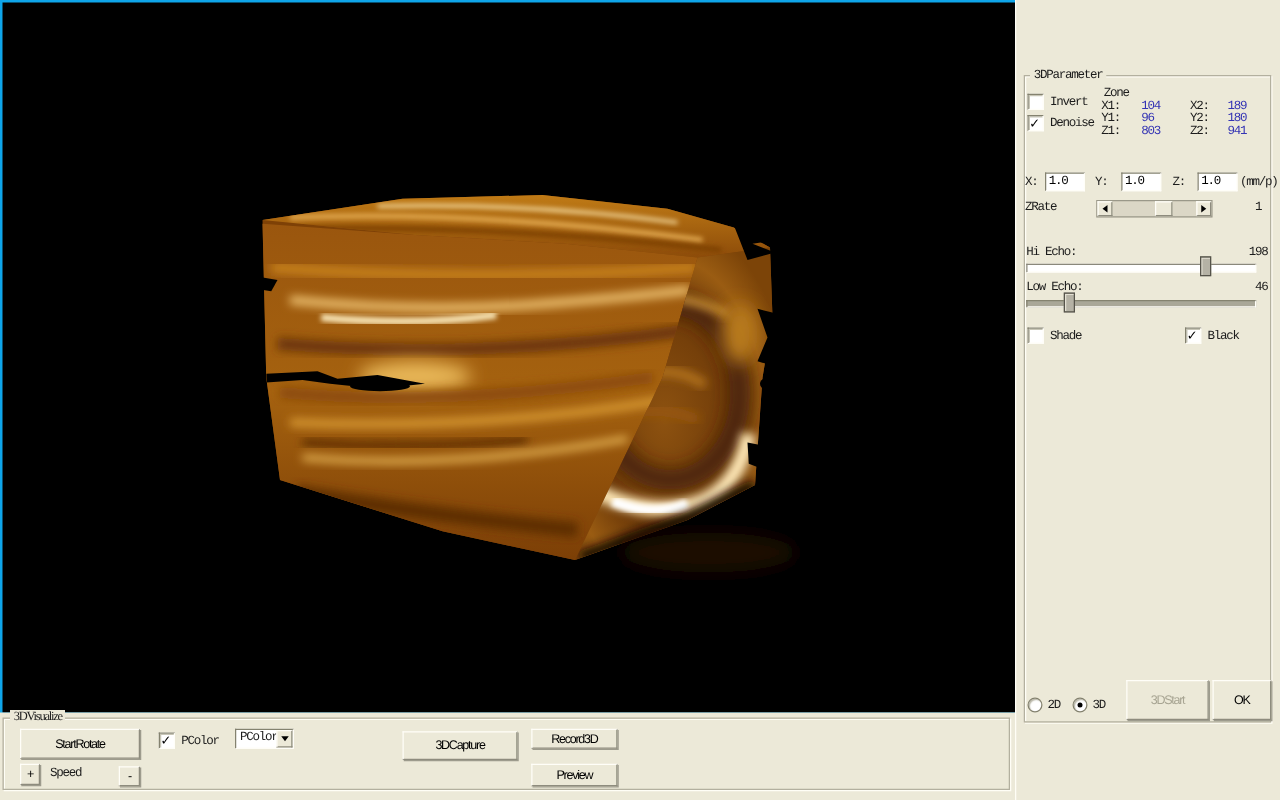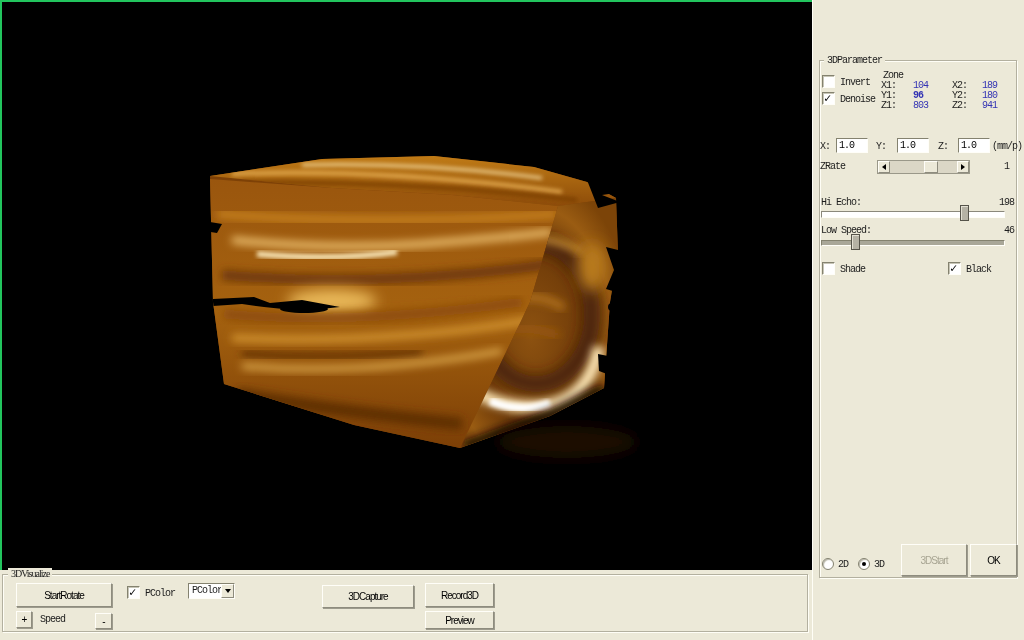--- a/index.html
+++ b/index.html
@@ -1,18 +1,18 @@
 <!DOCTYPE html>
 <html><head>
 <meta charset="utf-8">
 <style>
   * { margin:0; padding:0; box-sizing:border-box; }
   html,body { width:1024px; height:640px; }
   body { font-family:"Liberation Mono","DejaVu Sans Mono",monospace; font-size:10px; letter-spacing:-1px; color:#1c1c1c; background:#ece9d8; }
-  .window { position:relative; width:1024px; height:640px; background:#22c55e; overflow:hidden; }
+  .window { position:relative; width:1024px; height:640px; background:#0ea5e9; overflow:hidden; }
 
   .viewport { position:absolute; left:2px; top:2px; width:810px; height:568px; background:#000; }
 
   .right-panel { position:absolute; left:812px; top:0; width:212px; height:640px; background:#ece9d8; border-left:1px solid #fffef6; }
   .bottom-bar { position:absolute; left:0; top:570px; width:812px; height:70px; background:#ece9d8; }
 
   .group { position:absolute; border:1px solid #b3b09f; box-shadow:inset 1px 1px 0 #fffef6, 1px 1px 0 #fffef6; }
   .group-label { position:absolute; background:#ece9d8; padding:0 3px; font-size:10px; line-height:11px; white-space:nowrap; }
 
   .lbl { position:absolute; font-size:10px; line-height:11px; white-space:nowrap; }
@@ -154,21 +154,21 @@
   <span class="lbl" style="left:840px; top:77px;">Invert</span>
   <span class="checkbox" style="left:822px; top:92px;" data-checked="true"></span>
   <span class="lbl" style="left:840px; top:94px;">Denoise</span>
 
   <span class="lbl" style="left:883px; top:70px;">Zone</span>
   <span class="lbl" style="left:881px; top:80px;text-align:right;">X1:</span>
   <span class="lbl blue" style="left:913px; top:80px;">104</span>
   <span class="lbl" style="left:952px; top:80px;">X2:</span>
   <span class="lbl blue" style="left:982px; top:80px;">189</span>
   <span class="lbl" style="left:881px; top:90px;">Y1:</span>
-  <span class="lbl blue" style="left:913px; top:90px;font-weight:bold;">96</span>
+  <span class="lbl blue" style="left:913px; top:90px;">96</span>
   <span class="lbl" style="left:952px; top:90px;">Y2:</span>
   <span class="lbl blue" style="left:982px; top:90px;">180</span>
   <span class="lbl" style="left:881px; top:100px;">Z1:</span>
   <span class="lbl blue" style="left:913px; top:100px;">803</span>
   <span class="lbl" style="left:952px; top:100px;">Z2:</span>
   <span class="lbl blue" style="left:982px; top:100px;">941</span>
 
   <span class="lbl" style="left:820px; top:141px;">X:</span>
   <input class="input" style="left: 836px; top: 138px; width: 32px; height: 15px;" value="1.0">
   <span class="lbl" style="left:876px; top:141px;">Y:</span>
@@ -189,21 +189,21 @@
   </div>
   <span class="lbl" style="left:1004px; top:161px;">1</span>
 
   <span class="lbl" style="left:821px; top:197px;">Hi Echo:</span>
   <span class="lbl val-right" style="left:985px; top:197px; width:29px;">198</span>
   <div class="slider" style="left:821px; top:205px;">
     <span class="track track-hi"></span>
     <span class="thumb" style="left: 139px;"></span>
   </div>
 
-  <span class="lbl" style="left:821px; top:225px;">Low Speed:</span>
+  <span class="lbl" style="left:821px; top:225px;">Low Echo:</span>
   <span class="lbl val-right" style="left:985px; top:225px; width:29px;">46</span>
   <div class="slider" style="left:821px; top:234px;">
     <span class="track track-lo"></span>
     <span class="thumb" style="left: 30px;"></span>
   </div>
 
   <span class="checkbox" style="left:822px; top:262px;" data-checked="false"></span>
   <span class="lbl" style="left:840px; top:264px;">Shade</span>
   <span class="checkbox" style="left:948px; top:262px;" data-checked="true"></span>
   <span class="lbl" style="left:966px; top:264px;">Black</span>
@@ -228,16 +228,16 @@
   <span class="checkbox" style="left:127px; top:586px;" data-checked="true"></span>
   <span class="lbl" style="left:145px; top:588px;">PColor</span>
   <div class="combo">
     <span class="combo-text">PColor</span>
     <span class="combo-btn">
         <span class="tri-down"></span>
       </span>
   </div>
 
   <button class="btn" style="left:322px; top:585px; width:92px; height:23px;">3DCapture</button>
-  <button class="btn" style="left:425px; top:583px; width:69px; height:24px;">Record3D</button>
+  <button class="btn" style="left:425px; top:583px; width:69px; height:16px;">Record3D</button>
   <button class="btn" style="left:425px; top:611px; width:69px; height:18px;">Preview</button>
 
 </div>
 
 </body></html>

